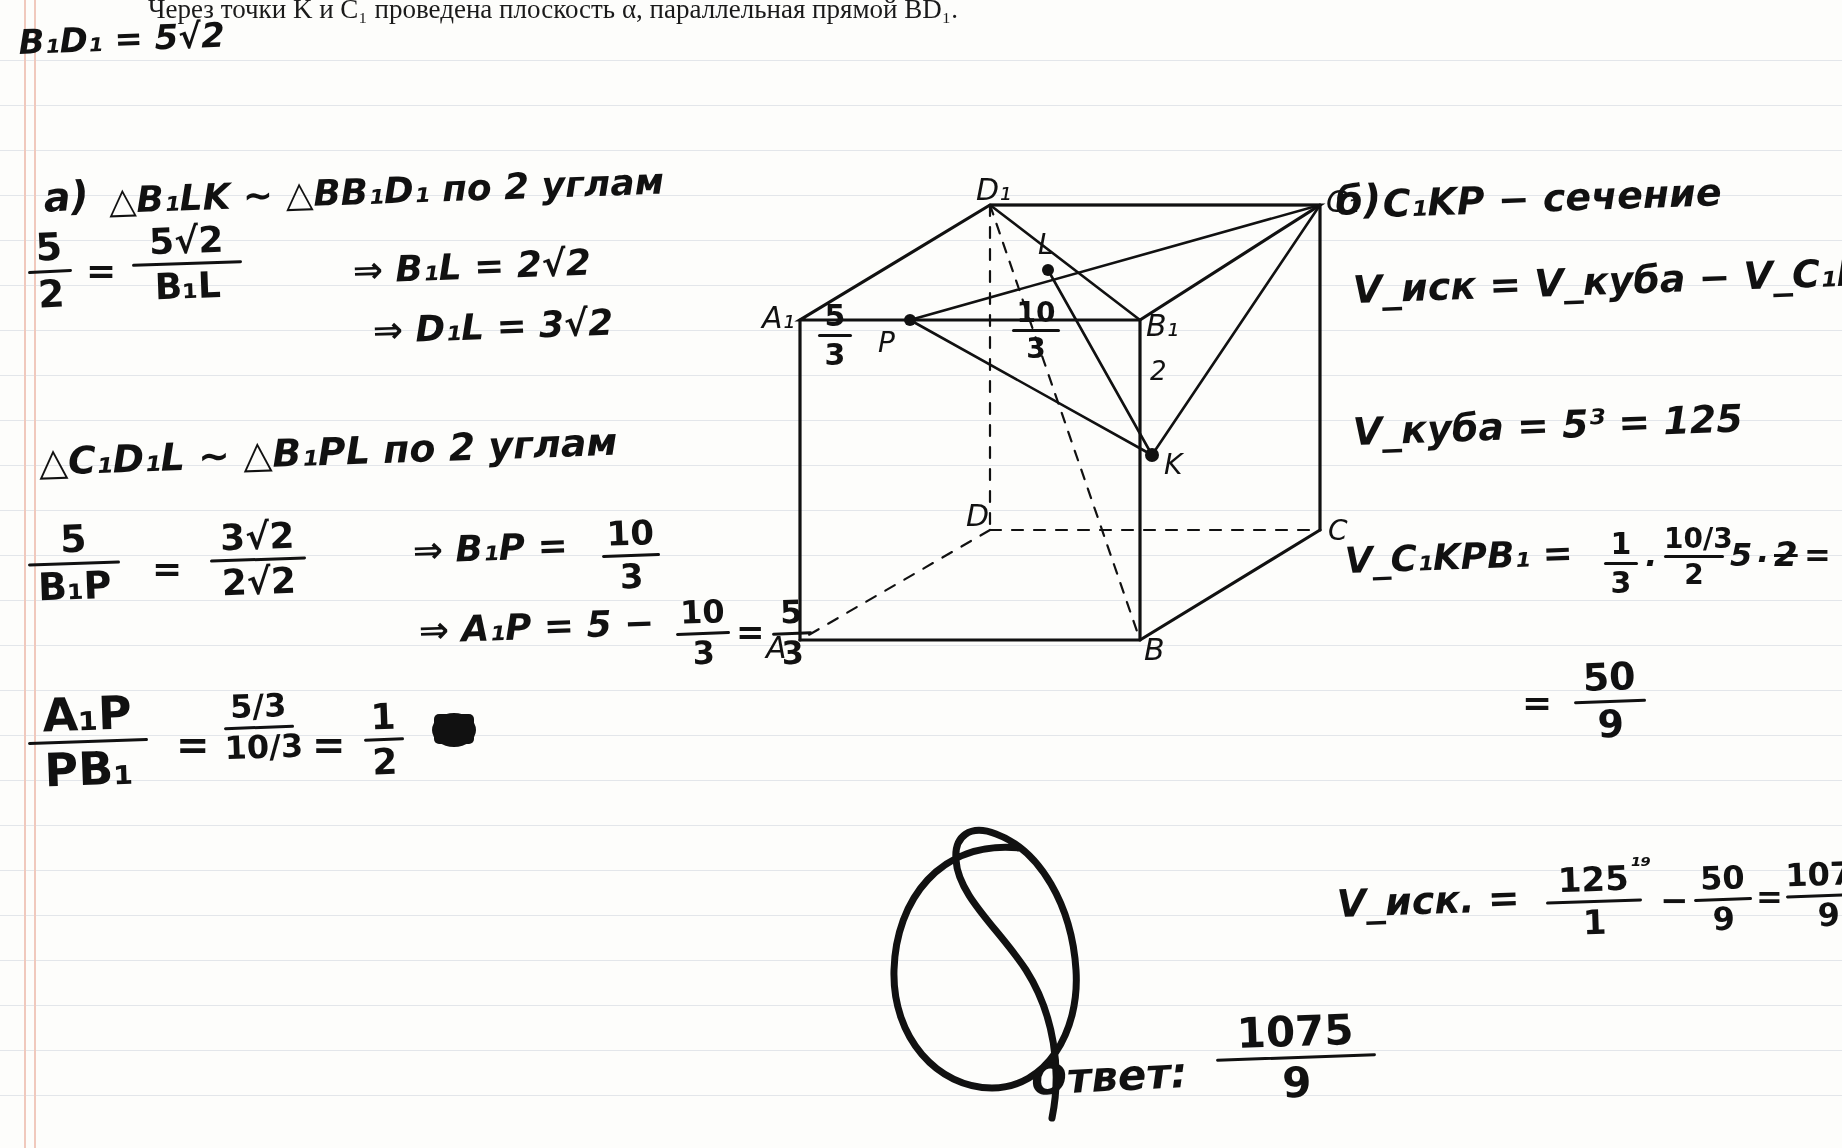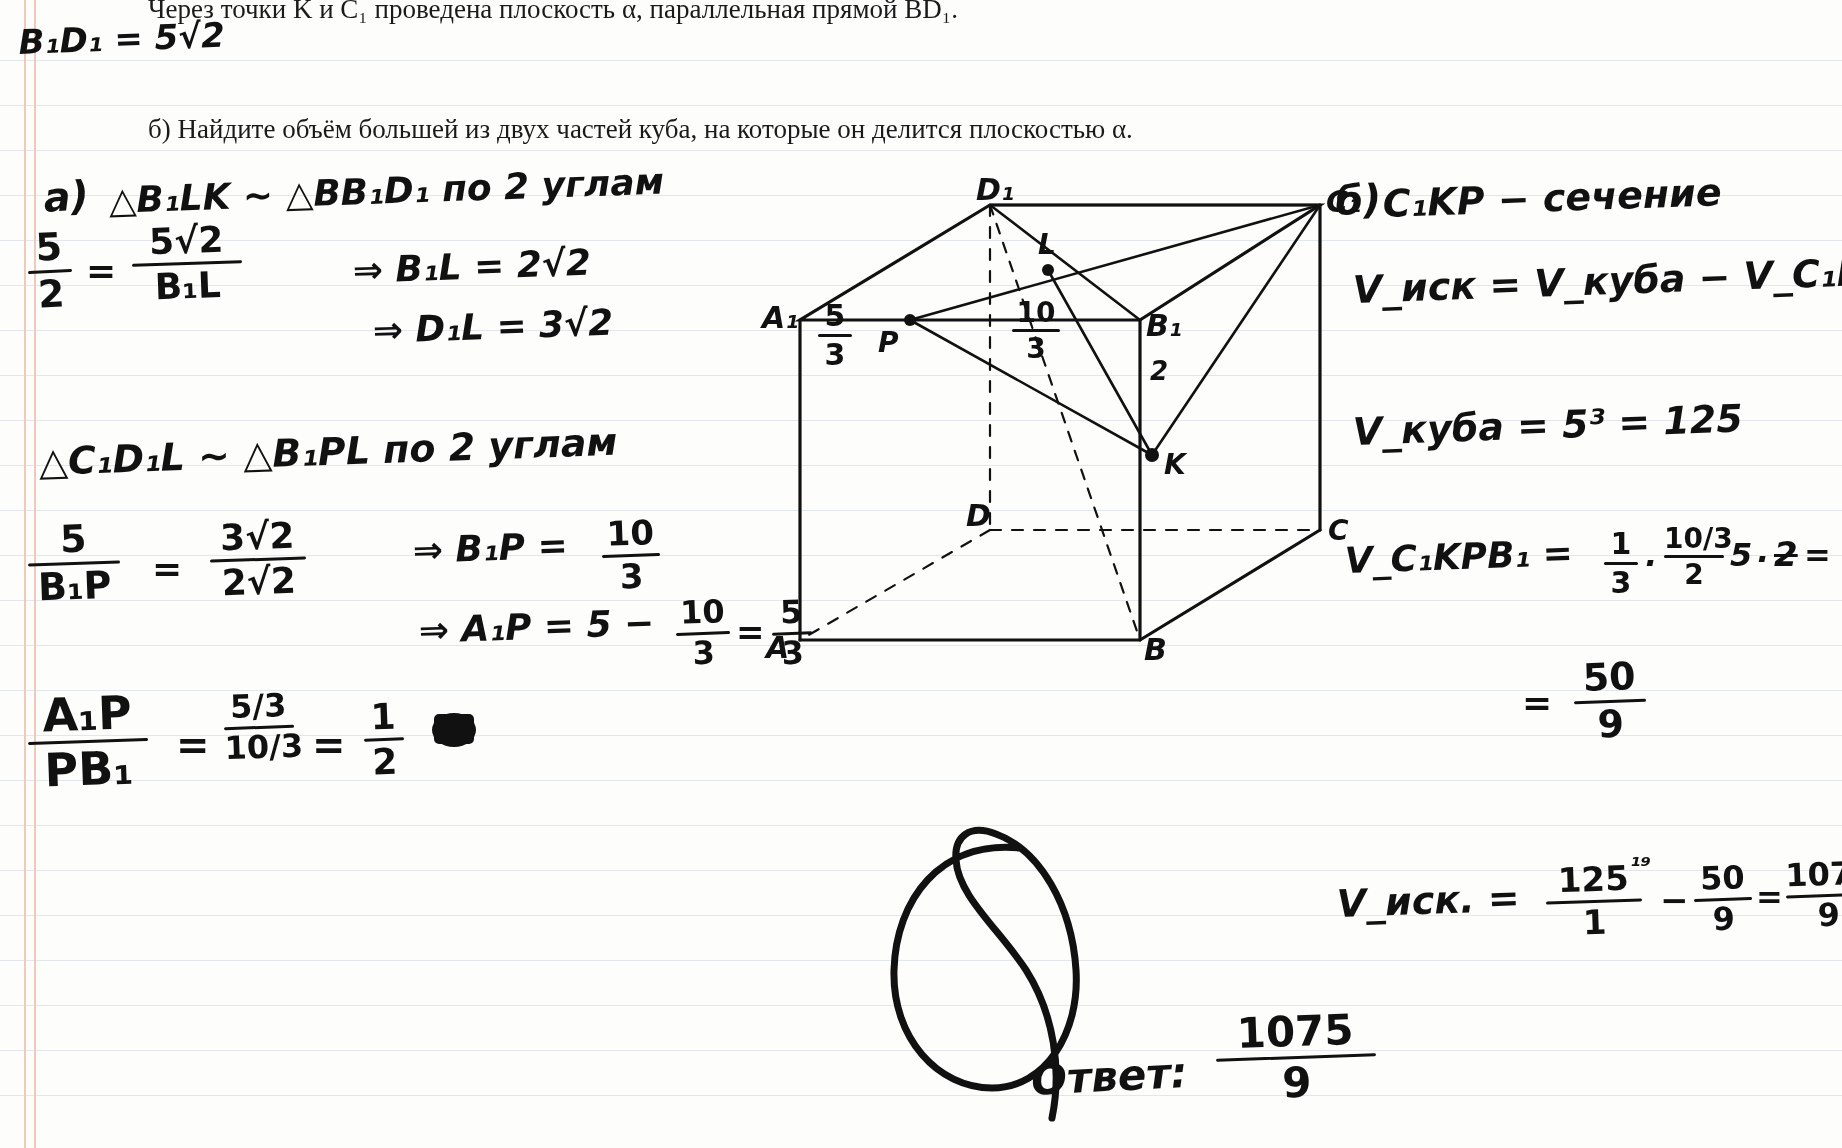--- a/index.html
+++ b/index.html
@@ -82,21 +82,21 @@
   .frac .den { display: block; }
   
   #cube {
     position: absolute;
     left: 760px;
     top: 160px;
   }
   .fig-label {
     position: absolute;
     font-family: "DejaVu Sans", sans-serif;
-    font-weight: 700;
+    font-weight: 400;
     color: #111;
     font-style: italic;
     white-space: nowrap;
   }
   .scribble {
     position: absolute;
   }
 </style>
 </head>
 <body>
@@ -124,21 +124,20 @@
   <div class="rule-line" style="top:870px"></div>
   <div class="rule-line" style="top:915px"></div>
   <div class="rule-line" style="top:960px"></div>
   <div class="rule-line" style="top:1005px"></div>
   <div class="rule-line" style="top:1050px"></div>
   <div class="rule-line" style="top:1095px"></div>
   <div class="margin-line" style="left:24px"></div>
   <div class="margin-line" style="left:34px"></div>
 
   <div class="printed line-top">Через точки K и C₁ проведена плоскость α, параллельная прямой BD₁.</div>
-  <div class="printed line-b">б) Найдите объём большей из двух частей куба, на которые он делится плоскостью α.</div>
 
   <div class="hw sk" style="left:18px; top:22px; font-size:34px; transform:rotate(-2deg);">B₁D₁ = 5√2</div>
 
   <div class="hw sk" style="left:42px; top:175px; font-size:40px; transform:rotate(-4deg);">а)</div>
 
   <div class="hw sk" style="left:108px; top:180px; font-size:36px; transform:rotate(-2deg);">△B₁LK ~ △BB₁D₁  по 2 углам</div>
 
   <div class="frac sk" style="left:28px; top:228px; font-size:38px; width:44px; transform:rotate(-3deg);">
     <span class="num">5</span>
     <span class="bar"></span>

